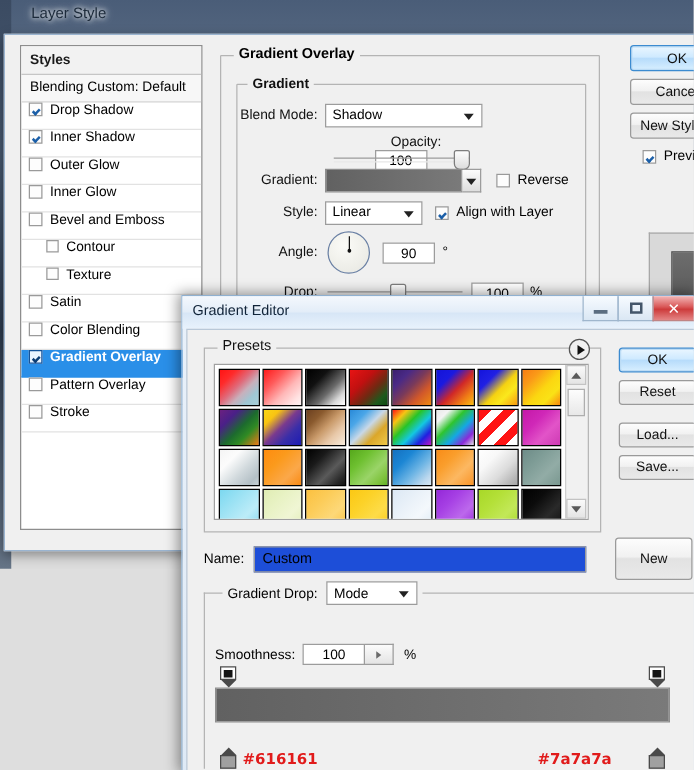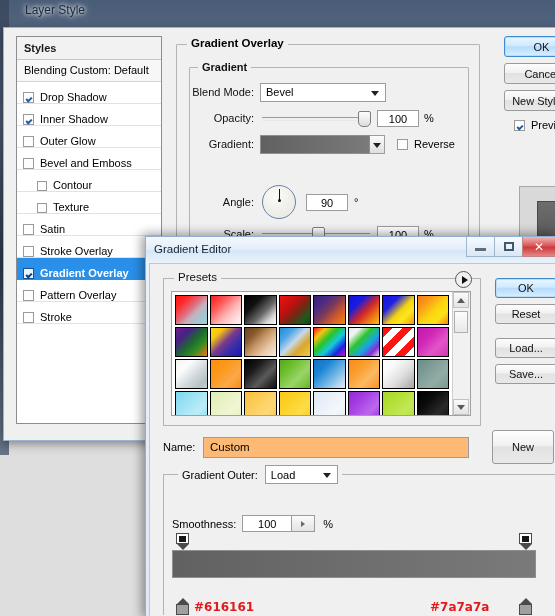--- a/index.html
+++ b/index.html
@@ -57,21 +57,21 @@
   .sl-head{
     height:22px;line-height:22px;padding-left:7px;
     background:#f2f2f2;border-bottom:1px solid #c6c6c6;
     font-weight:bold;font-size:11px;color:#1a1a1a;
   }
   .sl-sub{
     height:21px;line-height:21px;padding-left:7px;
     background:#f7f7f7;border-bottom:1px solid #d6d6d6;font-size:11px;
   }
   .sl-row{
-    height:21px;display:flex;align-items:flex-end;
+    height:21px;display:flex;align-items:flex-start;
     border-bottom:1px solid #e2e2e2;padding-left:6px;font-size:11px;
   }
   .sl-row.indent{padding-left:20px;}
   .sl-row.sel{background:#2a8fe8;color:#fff;font-weight:bold;border-bottom:1px solid #2a8fe8;}
   .cb{
     width:11px;height:11px;margin-right:6px;flex:0 0 auto;
     border:1px solid #9a9a9a;background:#fdfdfd;position:relative;
     box-sizing:border-box;
   }
   .cb.on:after{
@@ -254,21 +254,21 @@
     background:linear-gradient(180deg,#fdfdfd,#e8e8e8);border:1px solid #aeaeae;
     box-sizing:border-box;
   }
 
   #ge-buttons{position:absolute;left:345px;top:14px;width:62px;}
   .ge-name-row{
     position:absolute;left:13px;top:172px;width:394px;height:22px;
     display:flex;align-items:center;
   }
   .nameinput{
-    height:21px;border:1px solid #9c9c9c;background:#fdba74;
+    height:21px;border:1px solid #9c9c9c;background:#1d4ed8;
     width:266px;box-sizing:border-box;display:flex;align-items:center;
     padding-left:6px;font-size:11.5px;
   }
 
   .gt-group{
     position:absolute;left:13px;top:210px;width:394px;height:140px;
     border:1px solid #b4b4b4;border-right:none;border-bottom:none;
   }
   .gt-row{position:absolute;left:14px;top:-10px;display:flex;align-items:center;background:#f0f0f0;padding:0 4px;}
   .sm-row{position:absolute;left:8px;top:20px;display:flex;align-items:center;margin-top:20px;}
@@ -340,37 +340,41 @@
       <div class="sl-row">
         <span class="cb on"></span>
         <span>Inner Shadow</span>
       </div>
       <div class="sl-row">
         <span class="cb"></span>
         <span>Outer Glow</span>
       </div>
       <div class="sl-row">
         <span class="cb"></span>
+        <span>Inner Glow</span>
+      </div>
+      <div class="sl-row">
+        <span class="cb"></span>
         <span>Bevel and Emboss</span>
       </div>
       <div class="sl-row indent small">
         <span class="cb"></span>
         <span>Contour</span>
       </div>
       <div class="sl-row indent small">
         <span class="cb"></span>
         <span>Texture</span>
       </div>
       <div class="sl-row">
         <span class="cb"></span>
         <span>Satin</span>
       </div>
       <div class="sl-row">
         <span class="cb"></span>
-        <span>Stroke Overlay</span>
+        <span>Color Blending</span>
       </div>
       <div class="sl-row sel">
         <span class="cb on"></span>
         <span>Gradient Overlay</span>
       </div>
       <div class="sl-row">
         <span class="cb"></span>
         <span>Pattern Overlay</span>
       </div>
       <div class="sl-row">
@@ -382,26 +386,26 @@
     <div class="panel">
       <div class="grp ovl-group">
         <span class="ovl-title">Gradient Overlay</span>
 
         <div class="grp inner-group">
           <span class="grp-label">Gradient</span>
 
           <div class="fldrow" style="left:-8px;top:14px;width:270px;">
             <span class="fldlabel" style="width:72px;">Blend Mode:</span>
             <div class="sel-box" style="width:126px;margin-left:6px;">
-              <span>Bevel</span>
+              <span>Shadow</span>
               <span class="arr"></span>
             </div>
           </div>
 
-          <div class="fldrow" style="left:-8px;top:40px;width:270px;">
+          <div class="fldrow" style="left:-8px;top:40px;width:270px;flex-direction:column;">
             <span class="fldlabel" style="width:72px;">Opacity:</span>
             <div class="slider" style="width:108px;margin-left:8px;">
               <div class="track"></div>
               <div class="knob" style="left:96px;"></div>
             </div>
             <div class="numbox" style="margin-left:7px;">100</div>
             <span style="margin-left:5px;">%</span>
           </div>
 
           <div class="fldrow" style="left:-8px;top:66px;width:276px;">
@@ -409,33 +413,44 @@
             <div class="gradbar" id="ls-gradbar" style="width: 110px; margin-left: 6px; background: linear-gradient(90deg, rgb(97, 97, 97), rgb(122, 122, 122));"></div>
             <div class="gradbtn">
                 <span class="arr"></span>
               </div>
             <span class="chk" style="margin-left:12px;">
               <span class="cb"></span>
               <span>Reverse</span>
             </span>
           </div>
 
+          <div class="fldrow" style="left:-8px;top:92px;width:276px;">
+            <span class="fldlabel" style="width:72px;">Style:</span>
+            <div class="sel-box" style="width:78px;margin-left:6px;">
+              <span>Linear</span>
+              <span class="arr"></span>
+            </div>
+            <span class="chk" style="margin-left:10px;">
+              <span class="cb on"></span>
+              <span>Align with Layer</span>
+            </span>
+          </div>
 
           <div class="fldrow" style="left:-8px;top:115px;width:276px;height:38px;">
             <span class="fldlabel" style="width:72px;">Angle:</span>
             <div class="dial" style="margin-left:8px;">
               <div class="needle"></div>
               <div class="hub"></div>
             </div>
             <div class="numbox" style="margin-left:10px;">90</div>
             <span style="margin-left:6px;">°</span>
           </div>
 
           <div class="fldrow" style="left:-8px;top:156px;width:276px;">
-            <span class="fldlabel" style="width:72px;">Scale:</span>
+            <span class="fldlabel" style="width:72px;">Drop:</span>
             <div class="slider" style="width:108px;margin-left:8px;">
               <div class="track"></div>
               <div class="knob" style="left:50px;"></div>
             </div>
             <div class="numbox" style="margin-left:7px;">100</div>
             <span style="margin-left:5px;">%</span>
           </div>
         </div>
       </div>
     </div>
@@ -535,23 +550,23 @@
       </div>
 
       <div class="ge-name-row">
         <span style="width:40px;">Name:</span>
         <div class="nameinput">Custom</div>
         <div class="btn" style="height:34px;width:62px;margin-left:23px;">New</div>
       </div>
 
       <div class="gt-group">
         <div class="gt-row">
-          <span>Gradient Outer:</span>
+          <span>Gradient Drop:</span>
           <div class="sel-box" style="width:73px;margin-left:7px;">
-            <span>Load</span>
+            <span>Mode</span>
             <span class="arr"></span>
           </div>
         </div>
 
         <div class="sm-row">
           <span>Smoothness:</span>
           <div class="numbox" style="width:50px;margin-left:6px;">100</div>
           <div class="spin">
               <i></i>
             </div>

